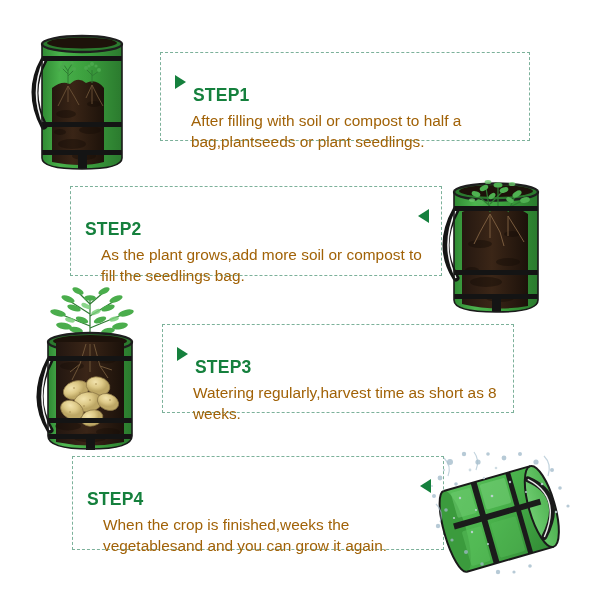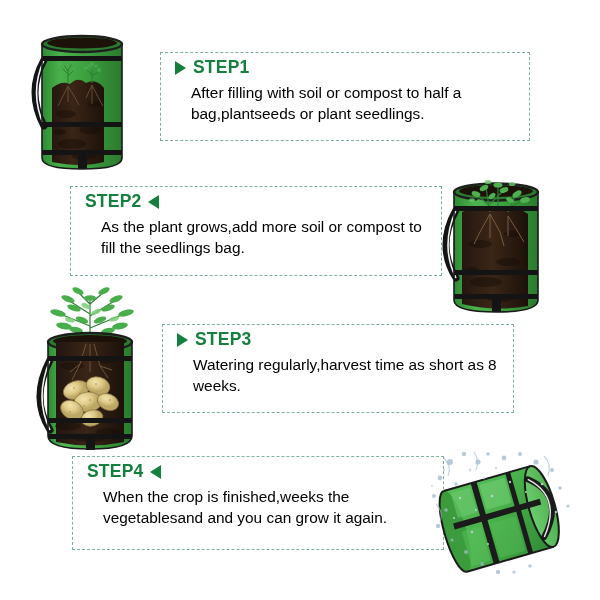--- a/index.html
+++ b/index.html
@@ -21,38 +21,39 @@
     border: 1.6px dashed #7cb19a;
     background: transparent;
     padding: 6px 12px 6px 14px;
   }
   .step-head {
     display: flex;
     align-items: center;
     gap: 7px;
     line-height: 1;
   }
-  .step-head.right { justify-content: flex-start; }
+  .step-head.right { justify-content: space-between; }
   .step-label {
     color: #15803d;
     font-weight: bold;
     font-size: 17.5px;
     letter-spacing: .2px;
     white-space: nowrap;
+    margin-top: 28px;
   }
   .tri {
     width: 0; height: 0;
     border-top: 7px solid transparent;
     border-bottom: 7px solid transparent;
     flex: 0 0 auto;
   }
   .tri.right { border-left: 11px solid #15803d; }
   .tri.left  { border-right: 11px solid #15803d; }
   .step-body {
-    color: #000000;
+    color: #a16207;
     font-size: 15.4px;
     line-height: 1.42;
     margin-top: 5px;
   }
   .step-body.indent { padding-left: 16px; }
 
   
   #box1 { left: 160px; top: 52px;  width: 370px; height: 89px; }
   #box2 { left: 70px;  top: 186px; width: 372px; height: 90px; }
   #box3 { left: 162px; top: 324px; width: 352px; height: 89px; }

